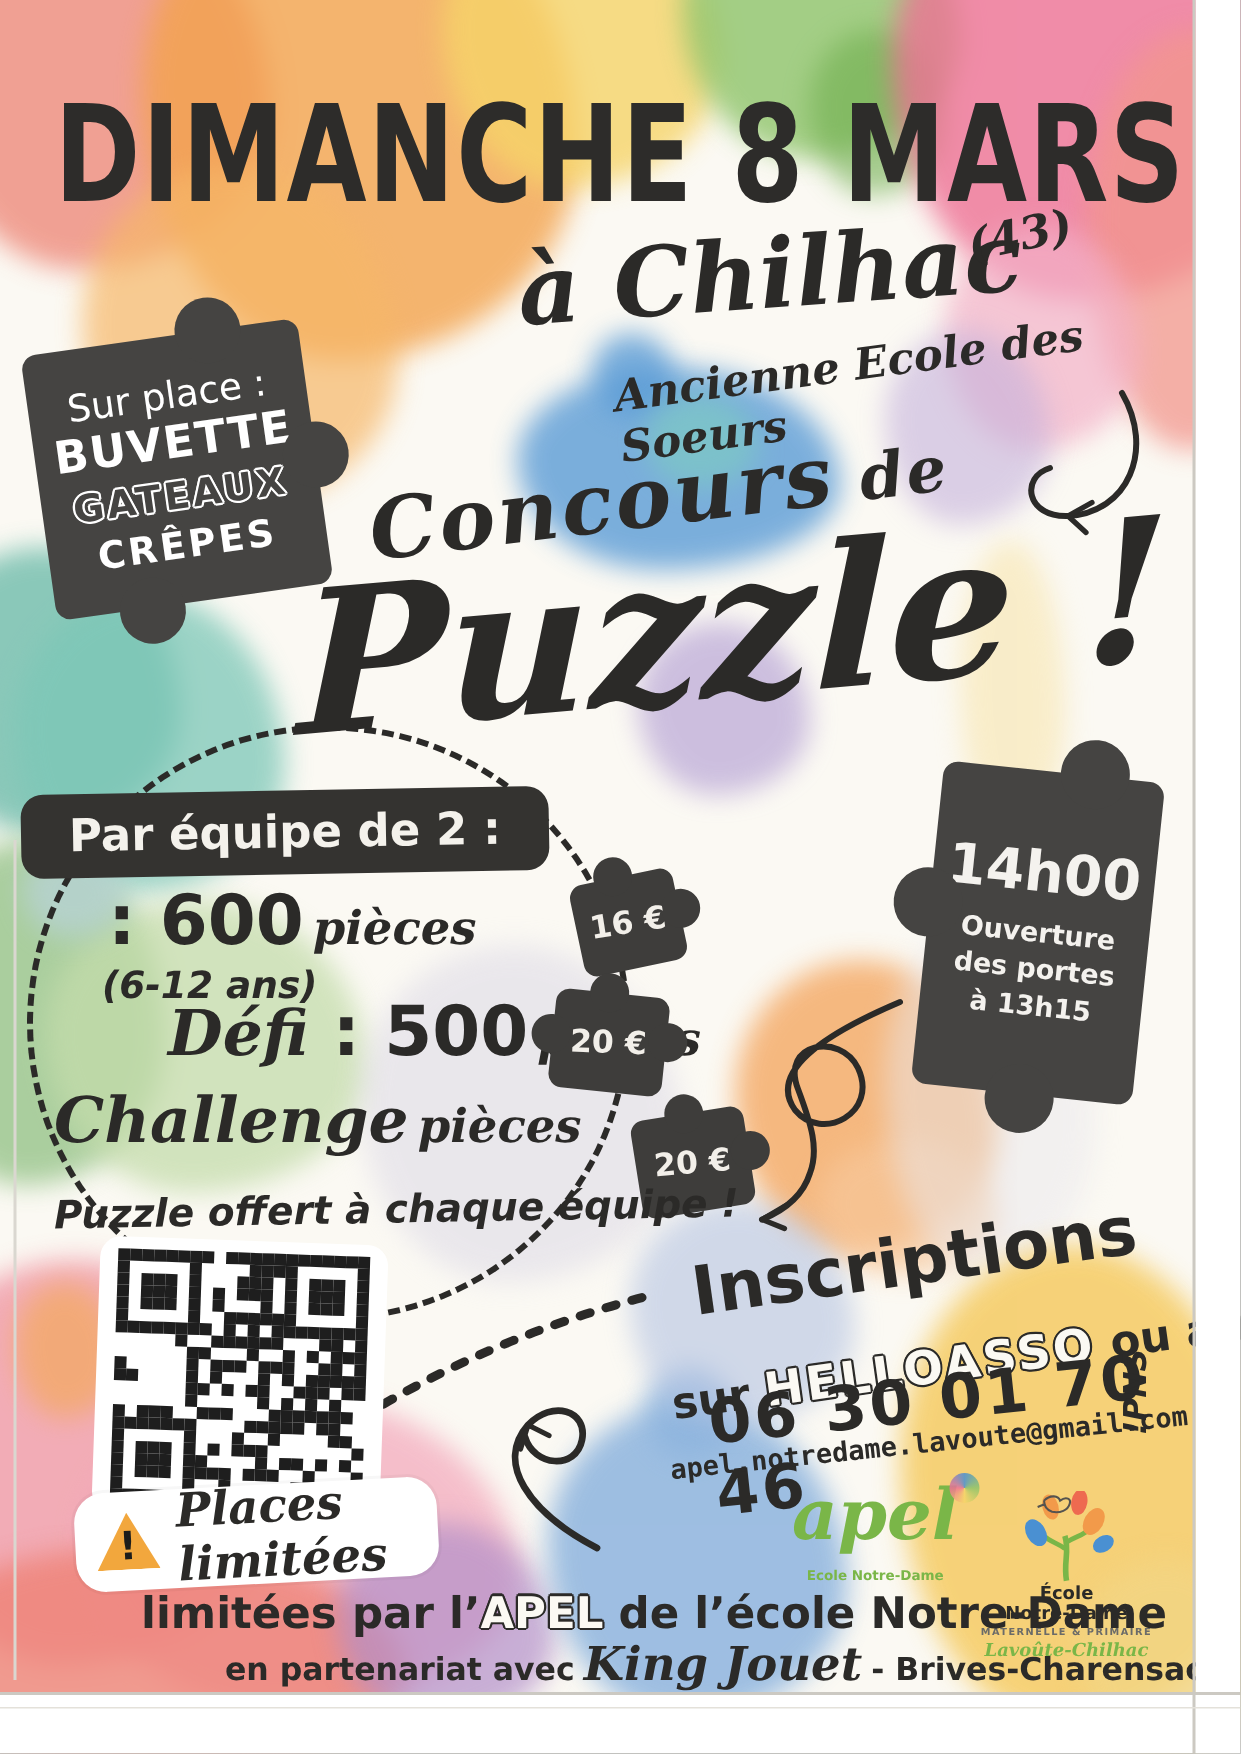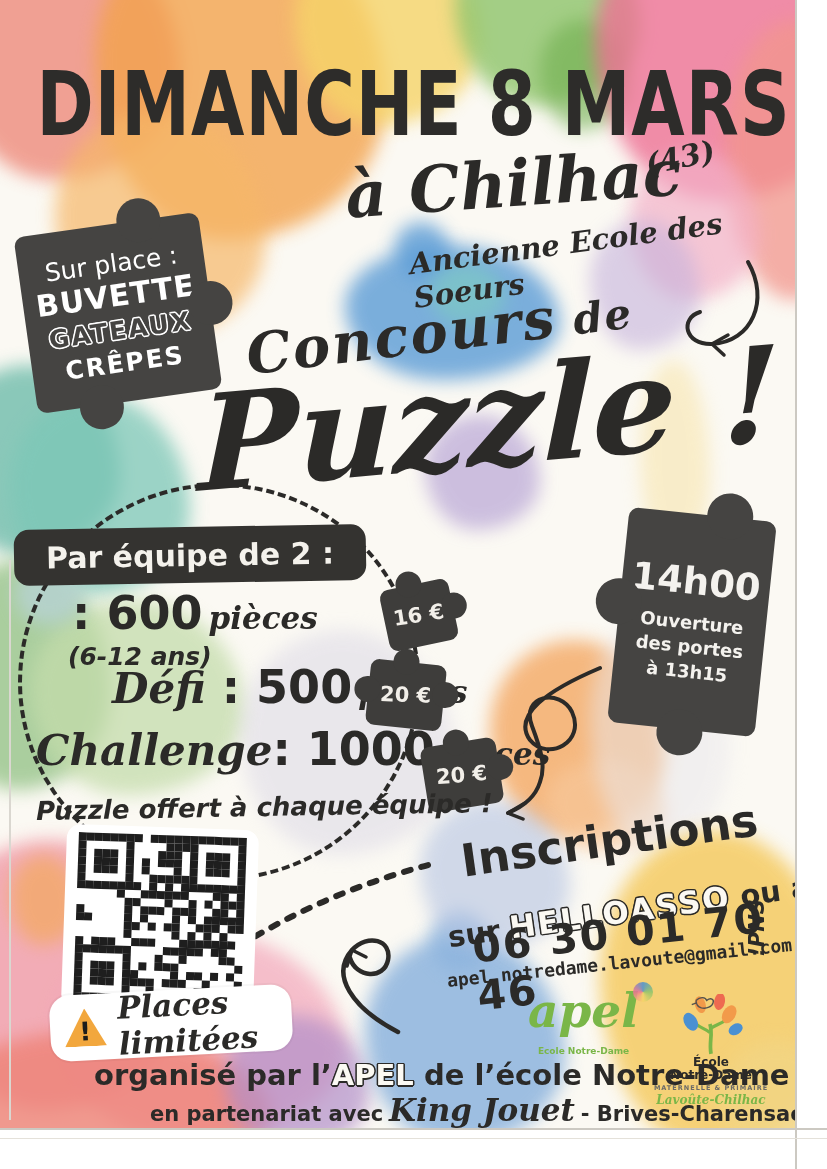--- a/index.html
+++ b/index.html
@@ -163,21 +163,21 @@
   <div class="abs team-box">Par équipe de 2 :</div>
 
   <div class="cat script" style="left:56px;top:586px;">
     <span class="ct"> : 600</span><span class="un">pièces</span>
   </div>
   <div class="abs age">(6-12 ans)</div>
   <div class="cat script" style="left:112px;top:660px;text-align:center;">
     <span class="nm">Défi</span><span class="ct"> : 500</span><span class="un">pièces</span>
   </div>
   <div class="cat script" style="left:36px;top:722px;">
-    <span class="nm">Challenge</span><span class="ct">: 1000</span><span class="un">pièces</span>
+    <span class="nm">Challenge</span><span class="un">pièces</span>
   </div>
 
   <div class="mini" style="left:384px;top:584px;transform:rotate(-12deg);">
     <span class="knb" style="width:26px;height:26px;left:18px;top:-14px;"></span>
     <span class="knb" style="width:26px;height:26px;right:-14px;top:16px;"></span>
     <span style="transform:rotate(3deg);">16 €</span>
   </div>
   <div class="mini" style="left:368px;top:662px;transform:rotate(6deg);width:76px;height:66px;">
     <span class="knb" style="width:26px;height:26px;left:-14px;top:18px;"></span>
     <span class="knb" style="width:26px;height:26px;right:-14px;top:16px;"></span>
@@ -452,21 +452,21 @@
   </div>
 
   <div class="abs insc">Inscriptions</div>
   <div class="abs insc2">
     <span class="s1">sur </span><span class="s2 outline-dark">HELLOASSO</span><span class="s3"> ou au</span>
   </div>
   <div class="abs phone">06 30 01 70 46</div>
   <div class="abs email">apel.notredame.lavoute@gmail.com</div>
   <div class="abs ipns">!PNS</div>
 
-  <div class="abs foot1"><span>organisé par l’</span><span class="outline-dark">APEL</span><span> de l’école Notre-Dame</span></div>
+  <div class="abs foot1"><span>limitées par l’</span><span class="outline-dark">APEL</span><span> de l’école Notre-Dame</span></div>
   <div class="abs foot2"><span>en partenariat avec</span><span class="kj script">King Jouet</span><span>- Brives-Charensac</span></div>
 
   <div class="abs apel-logo">
     <span class="apel-emblem"></span>
     <div class="word">apel</div>
     <div class="sub">Ecole Notre-Dame</div>
   </div>
   <div class="abs school-logo">
     <svg width="70" height="62" viewBox="0 0 64 58" style="display:block;margin:0 auto;">
       <path d="M32 56 C30 44 34 38 31 28" stroke="#7ab648" stroke-width="3.5" fill="none"></path>

